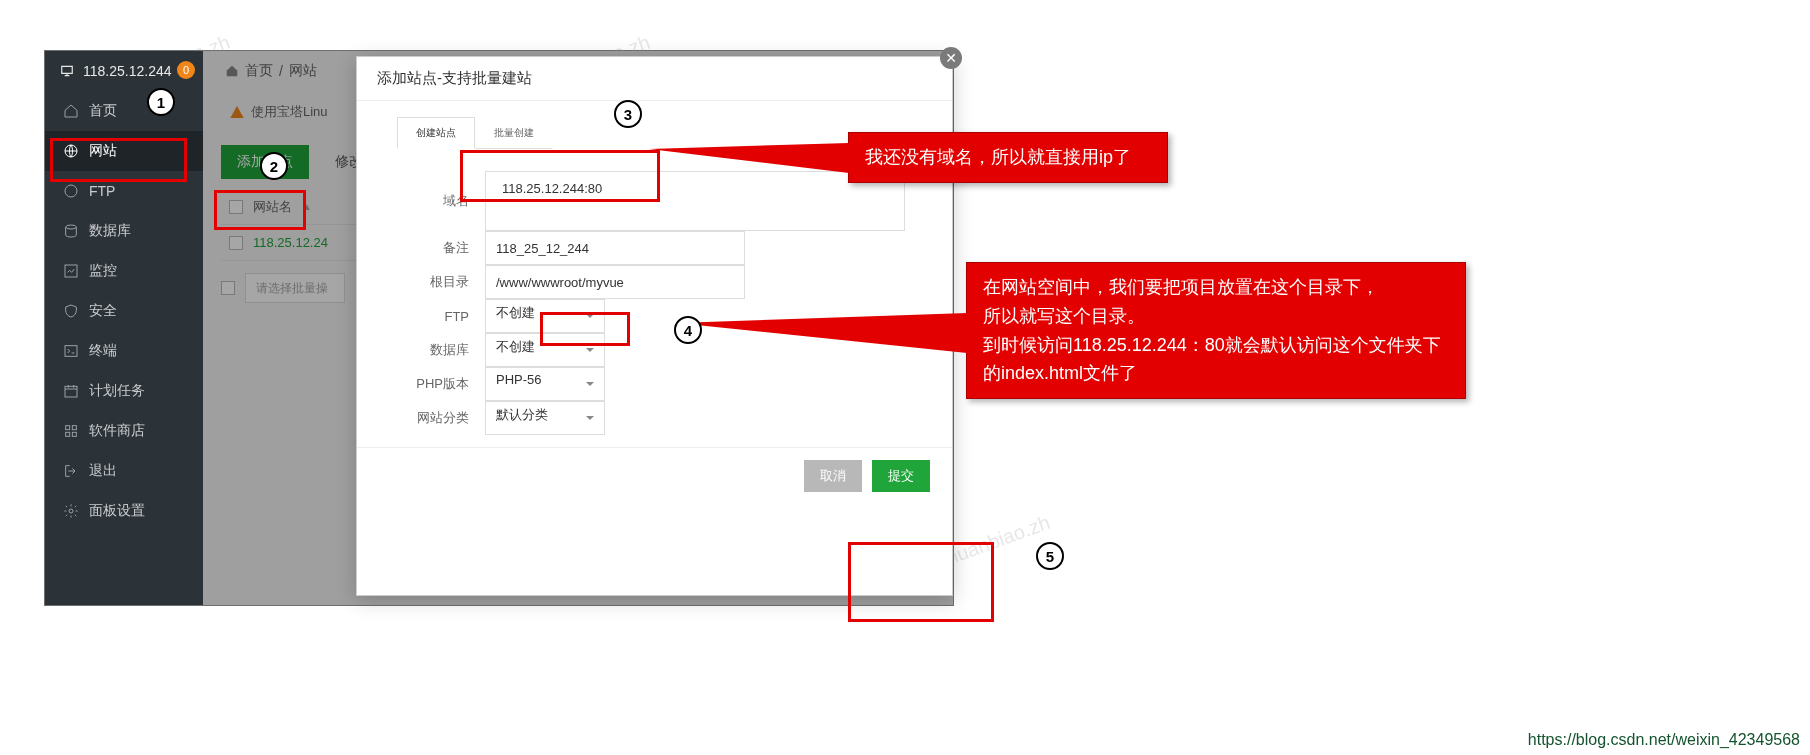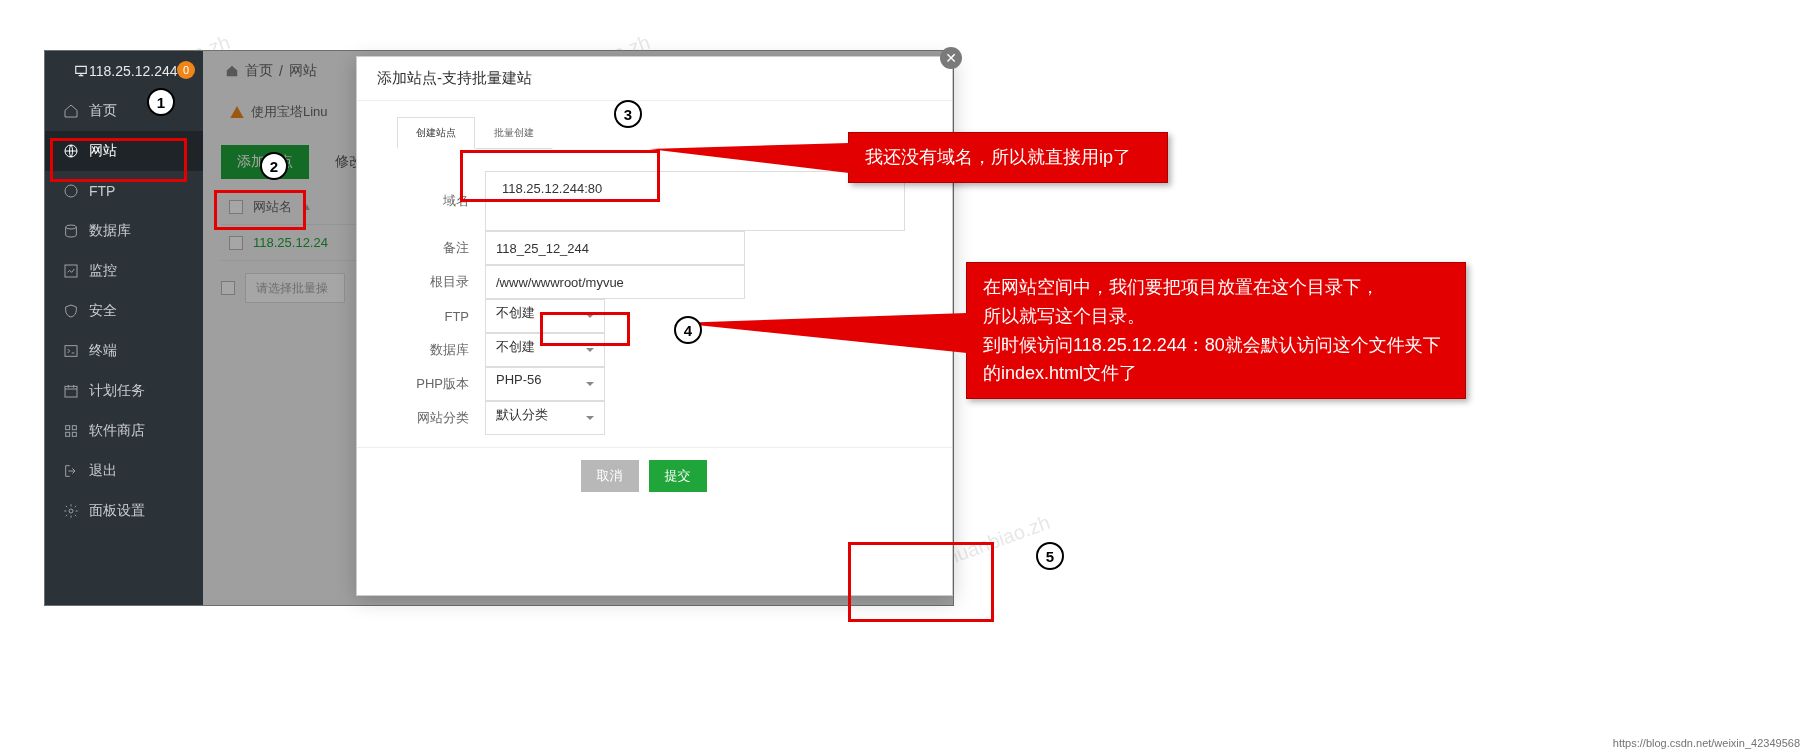--- a/index.html
+++ b/index.html
@@ -1,20 +1,20 @@
 <!DOCTYPE html>
 <html><head>
 <meta charset="utf-8">
 <style>
 *{margin:0;padding:0;box-sizing:border-box;font-family:"Microsoft YaHei",Arial,sans-serif}
 body{background:#fff;width:1810px;height:755px;position:relative;overflow:hidden}
 .canvas{position:absolute;left:44px;top:50px;width:910px;height:556px;border:1px solid #aaa;background:#f8f8f8}
 .overlay-mask{position:absolute;inset:0;background:rgba(0,0,0,.35);z-index:3;left:44px;top:50px;width:910px;height:556px}
 .sidebar{position:absolute;left:45px;top:51px;width:158px;height:554px;background:#2c3338;z-index:5}
-.sb-head{height:40px;display:flex;align-items:center;padding-left:28px;color:#e8e8e8;font-size:14px;}
+.sb-head{height:40px;display:flex;align-items:center;padding-left:14px;color:#e8e8e8;font-size:14px;gap:8px}
 .sb-head svg{width:16px;height:14px;fill:#e8e8e8}
 .sb-badge{background:#f0861a;color:#fff;border-radius:10px;width:18px;height:18px;display:flex;align-items:center;justify-content:center;font-size:11px;position:absolute;right:8px;top:10px}
 .sb-item{height:40px;display:flex;align-items:center;padding-left:18px;color:#c9cccf;font-size:14px;gap:10px;cursor:pointer}
 .sb-item.active{background:#1f2428;color:#fff}
 .sb-item .ic{width:16px;height:16px;display:flex;align-items:center;justify-content:center}
 .sb-item .ic svg{width:16px;height:16px;fill:none;stroke:#9aa0a4;stroke-width:1.5}
 .sb-item.active .ic svg{stroke:#fff}
 .content{position:absolute;left:203px;top:51px;width:750px;height:554px;background:#f4f4f4;z-index:2}
 .crumb{height:40px;display:flex;align-items:center;padding-left:22px;font-size:14px;color:#666;gap:6px}
 .crumb svg{width:14px;height:14px;fill:#888}
@@ -38,32 +38,32 @@
 .tab:not(.on){border-bottom:1px solid #ddd}
 .form{padding:22px 40px 12px}
 .frow{display:flex;align-items:center;}
 .flabel{width:72px;text-align:right;font-size:13px;color:#666;margin-right:16px}
 .finput{height:34px;border:1px solid #ddd;padding:4px 10px;font-size:13px;color:#333;background:#fff}
 .finput.lg{width:420px}
 .finput.ta{height:60px;padding:8px 16px;line-height:1.4}
 .finput.md{width:260px}
 .finput.sm{width:120px;text-align:left;position:relative}
 .finput.sm::after{content:"";position:absolute;right:10px;top:14px;border:4px solid transparent;border-top-color:#888}
-.foot{height:56px;border-top:1px solid #eee;display:flex;align-items:center;justify-content:center;padding-right:22px;gap:10px}
+.foot{height:56px;border-top:1px solid #eee;display:flex;align-items:center;justify-content:flex-end;padding-right:22px;gap:10px}
 .fbtn{height:32px;padding:0 16px;border:none;font-size:13px;cursor:pointer}
 .fbtn.grey{background:#b8b8b8;color:#fff}
 .fbtn.green{background:#20a53a;color:#fff}
 .redbox{position:absolute;border:3px solid #e30000;z-index:20;pointer-events:none}
 .callout{position:absolute;background:#e30000;color:#fff;font-size:18px;line-height:1.6;padding:10px 16px;z-index:22;box-shadow:3px 3px 6px rgba(0,0,0,.3);border:1px solid #a00}
 .callout::before{content:"";position:absolute}
 .arrow1::before{right:100%;top:10px;border:18px solid transparent;border-right:200px solid #e30000;border-top-width:6px;border-bottom-width:24px}
 .arrow2::before{right:100%;top:50px;border:20px solid transparent;border-right:290px solid #e30000;border-top-width:10px;border-bottom-width:30px}
 .circ{position:absolute;width:28px;height:28px;border:2px solid #000;border-radius:50%;background:#fff;display:flex;align-items:center;justify-content:center;font-size:15px;font-weight:600;z-index:25}
 .watermark{position:absolute;color:#d0d0d0;font-size:20px;transform:rotate(-20deg);z-index:1;pointer-events:none;opacity:.5}
-.credit{position:absolute;right:10px;bottom:6px;color:#737373;font-size:11px}
+.credit{position:absolute;right:10px;bottom:6px;color:#14532d;font-size:16px}
 </style>
 </head>
 <body>
 
 <div class="watermark" style="left:60px;top:60px">huangchuanbiao.zh</div>
 <div class="watermark" style="left:480px;top:60px">huangchuanbiao.zh</div>
 <div class="watermark" style="left:300px;top:250px">huangchuanbiao.zh</div>
 <div class="watermark" style="left:640px;top:350px">huangchuanbiao.zh</div>
 <div class="watermark" style="left:80px;top:480px">huangchuanbiao.zh</div>
 <div class="watermark" style="left:440px;top:540px">huangchuanbiao.zh</div>

